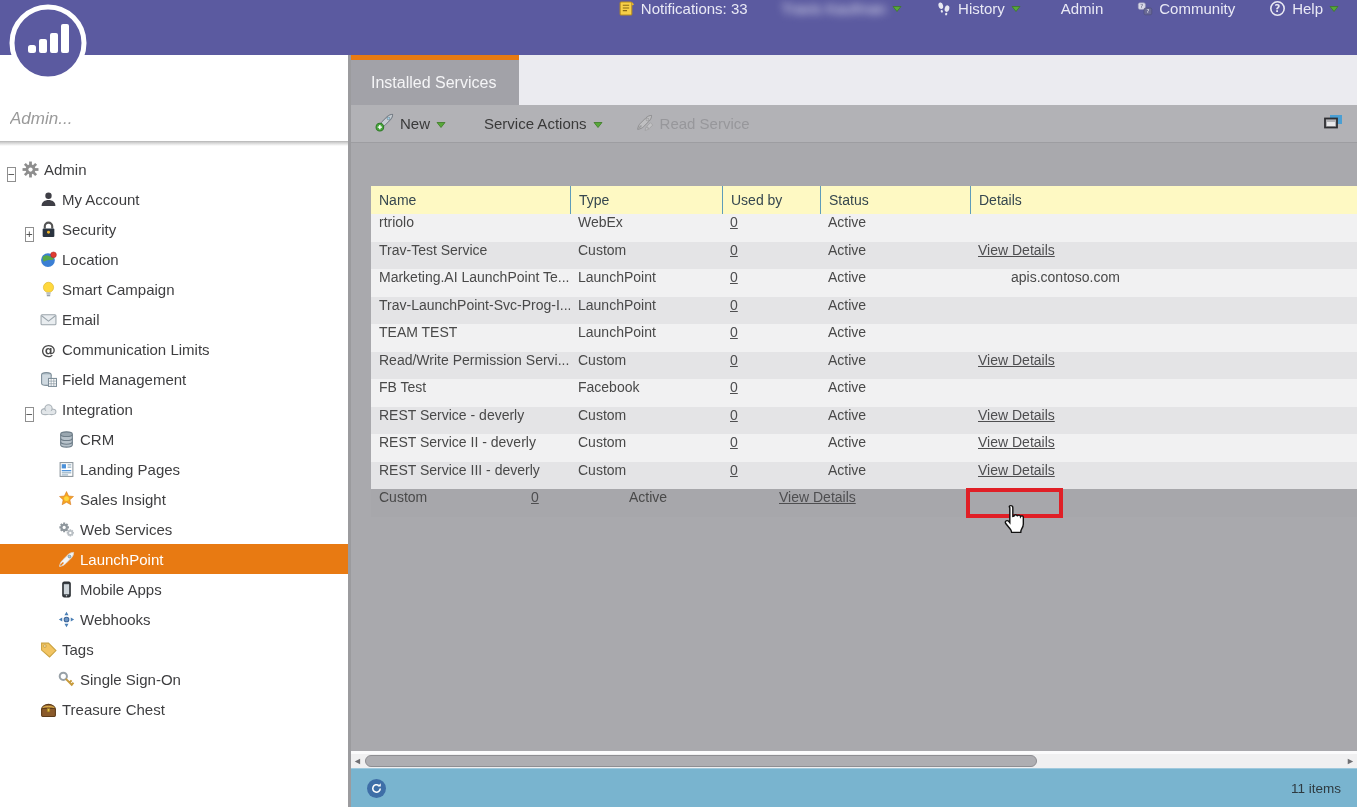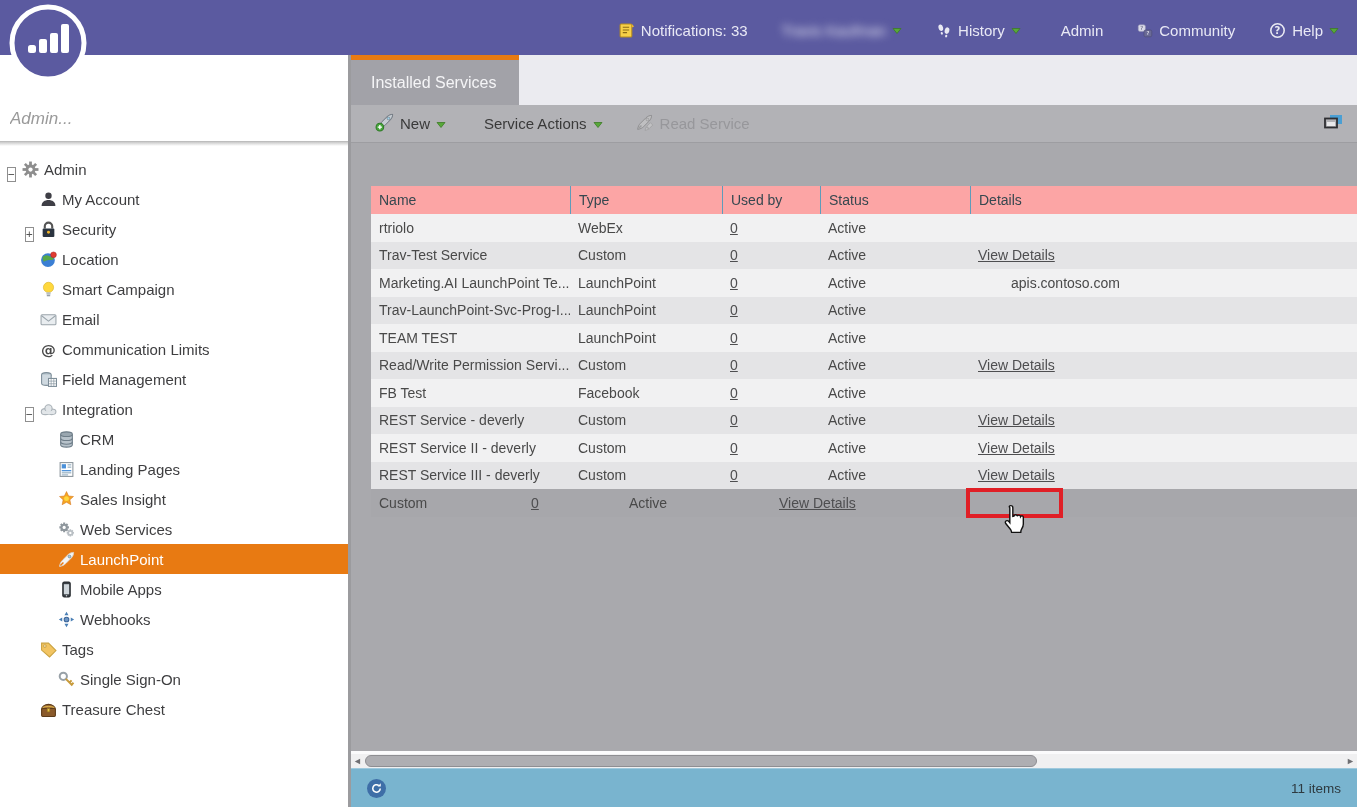--- a/index.html
+++ b/index.html
@@ -2,21 +2,21 @@
 <html><head>
 <meta charset="utf-8">
 <style>
   * { margin:0; padding:0; box-sizing:border-box; }
   html,body { width:1357px; height:807px; overflow:hidden; background:#fff;
     font-family:"Liberation Sans", sans-serif; }
   #app { position:relative; width:1357px; height:807px; }
 
   
   .topbar { position:absolute; left:0; top:0; width:1357px; height:55px; background:#5b5aa0; z-index:5; }
-  .topnav { position:absolute; right:18px; top:0; height:39px; display:flex; align-items:flex-end; gap:34px; }
+  .topnav { position:absolute; right:18px; top:0; height:39px; display:flex; align-items:flex-start; gap:34px; }
   .nav-item { display:flex; align-items:center; gap:6px; color:#e9e9f5; font-size:15px; cursor:pointer; }
   .nav-item .blur { filter:blur(4px); }
   .nav-item svg { display:block; }
   .logo { position:absolute; left:8px; top:3px; width:80px; height:80px; z-index:10; }
 
   
   .sidebar { position:absolute; left:0; top:55px; width:351px; height:752px; background:#fff;
     border-right:3px solid #9b9b9e; }
   .search-wrap { height:86px; position:relative; }
   .search-input { position:absolute; left:10px; bottom:12px; width:320px; border:0; outline:0;
@@ -41,29 +41,29 @@
     display:flex; align-items:center; padding-left:20px; color:#f5f5f7; font-size:16px; cursor:pointer; }
   .toolbar { height:38px; background:#b2b2b6; border-bottom:1px solid #9d9da1;
     display:flex; align-items:center; padding-left:24px; gap:32px; position:relative; }
   .tool-btn { display:flex; align-items:center; gap:6px; font-size:15px; color:#3a3a3a; cursor:pointer; }
   .tool-btn.disabled { color:#97979b; cursor:default; }
   .tool-btn.disabled svg { opacity:.55; filter:grayscale(1); }
   .tool-right { position:absolute; right:14px; top:9px; cursor:pointer; }
 
   .content { flex:1; background:#a9a9ad; position:relative; }
   .grid { position:absolute; left:20px; top:43px; right:0; }
-  .grid-header { display:flex; height:28px; background:#fca5a5; }
+  .grid-header { display:flex; height:28px; background:#fef9c3; }
   .gh-cell { display:flex; align-items:center; padding-left:8px; color:#36474f; font-size:14px;
     border-left:1px solid #5e9cba; cursor:pointer; }
   .gh-cell:first-child { border-left:none; }
   .grid-row { display:flex; height:27.5px; }
   .grid-row.odd  { background:#f1f1f2; }
   .grid-row.even { background:#e4e4e6; }
   .grid-row.selected { background:#a7a7ab; }
-  .g-cell { display:flex; align-items:center; padding-left:8px; font-size:14px; color:#494949;
+  .g-cell { display:flex; align-items:flex-start; padding-left:8px; font-size:14px; color:#494949;
     white-space:nowrap; overflow:hidden; }
   .g-link { color:#4e4e50; text-decoration:underline; cursor:pointer; }
   .g-plain { padding-left:33px; }
 
   .hscroll { height:17px; background:#f0f0f1; border-top:3px solid #fbfbfc; position:relative; }
   .hs-arrow { position:absolute; top:0; width:13px; height:14px; display:flex; align-items:center;
     justify-content:center; color:#6f6f73; font-size:9px; cursor:pointer; }
   .hs-left { left:0; } .hs-right { right:0; }
   .hs-thumb { position:absolute; left:14px; top:1px; width:672px; height:12px; background:#aeaeb2;
     border:1px solid #8e8e92; border-radius:7px; cursor:pointer; }

